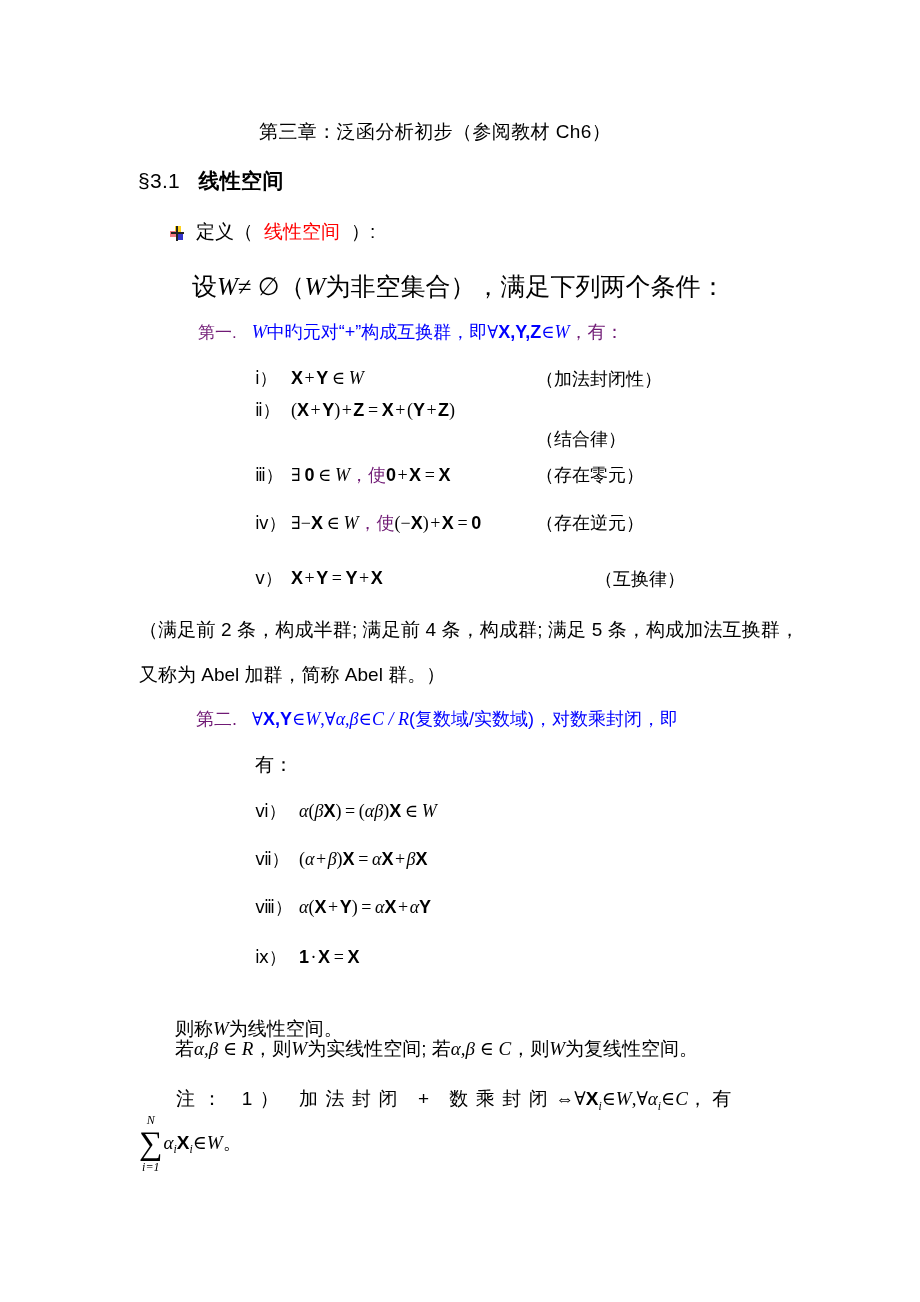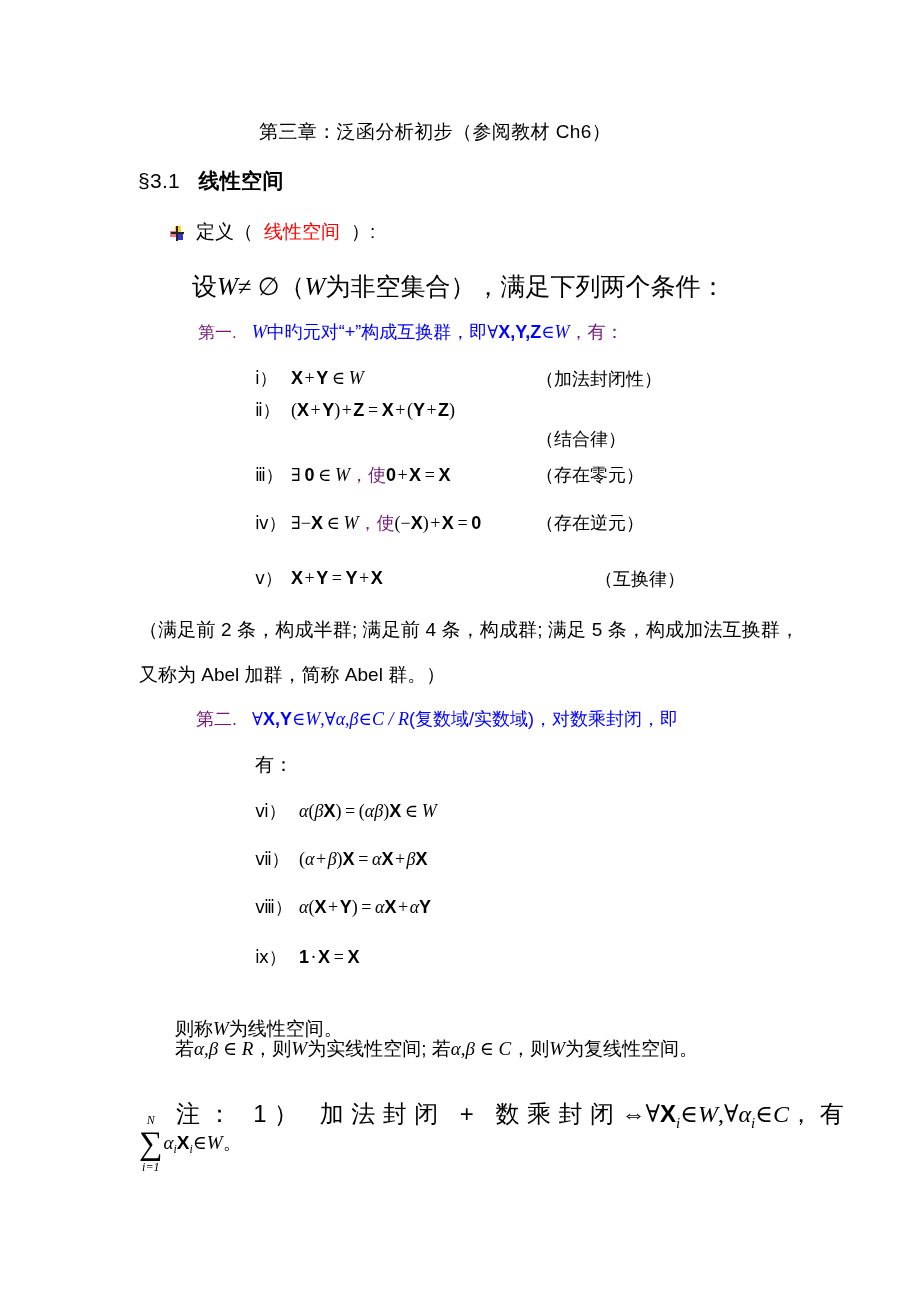--- a/index.html
+++ b/index.html
@@ -152,24 +152,23 @@
     font-size: 19px;
     margin-top: 19px;
   }
   #real-complex {
     top: 1036px; left: 175px;
     font-size: 19px;
   }
 
   #remark {
     top: 1086px; left: 176px;
-    font-size: 24px;
+    font-size: 19px;
     width: 620px;
     white-space: nowrap;
-    margin-top: 12px;
   }
   #remark .spread {
     letter-spacing: 7.5px;
   }
 
   #sum-line {
     top: 1128px; left: 139px;
     font-size: 19px;
   }
 

